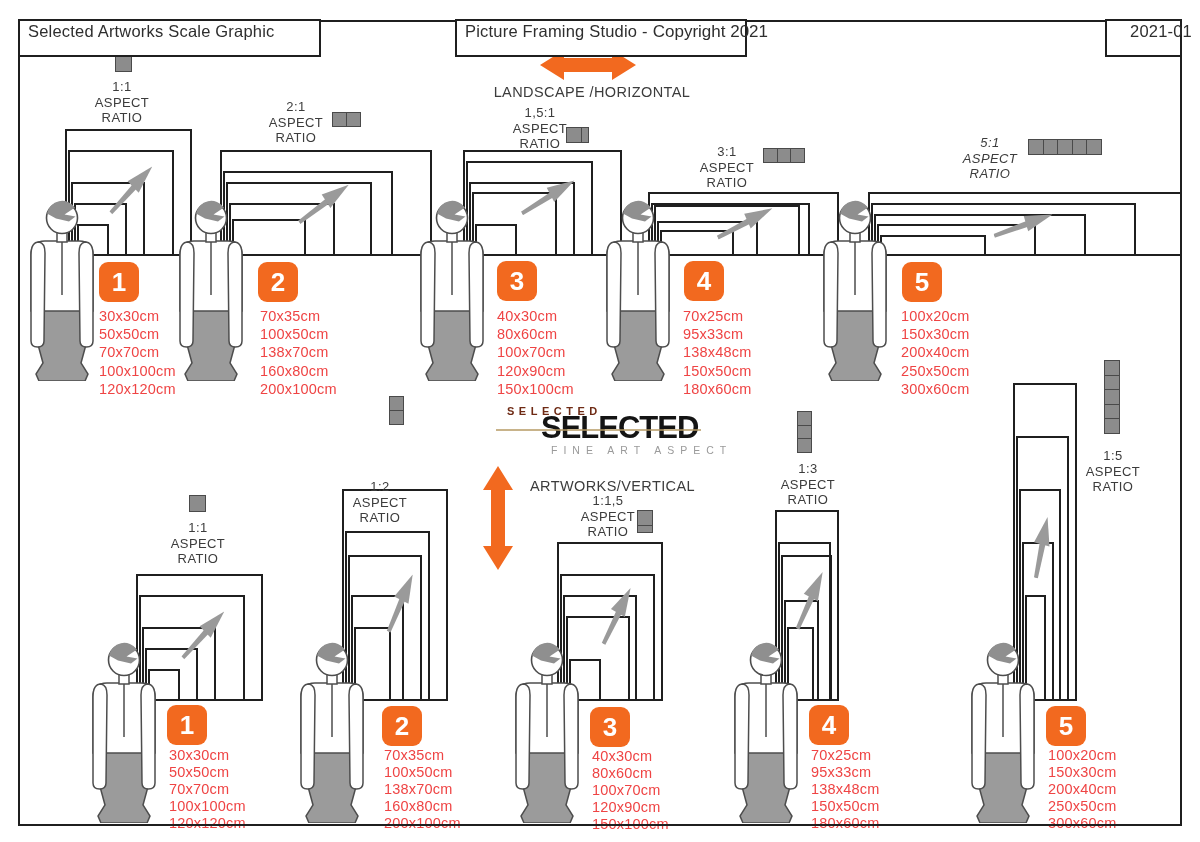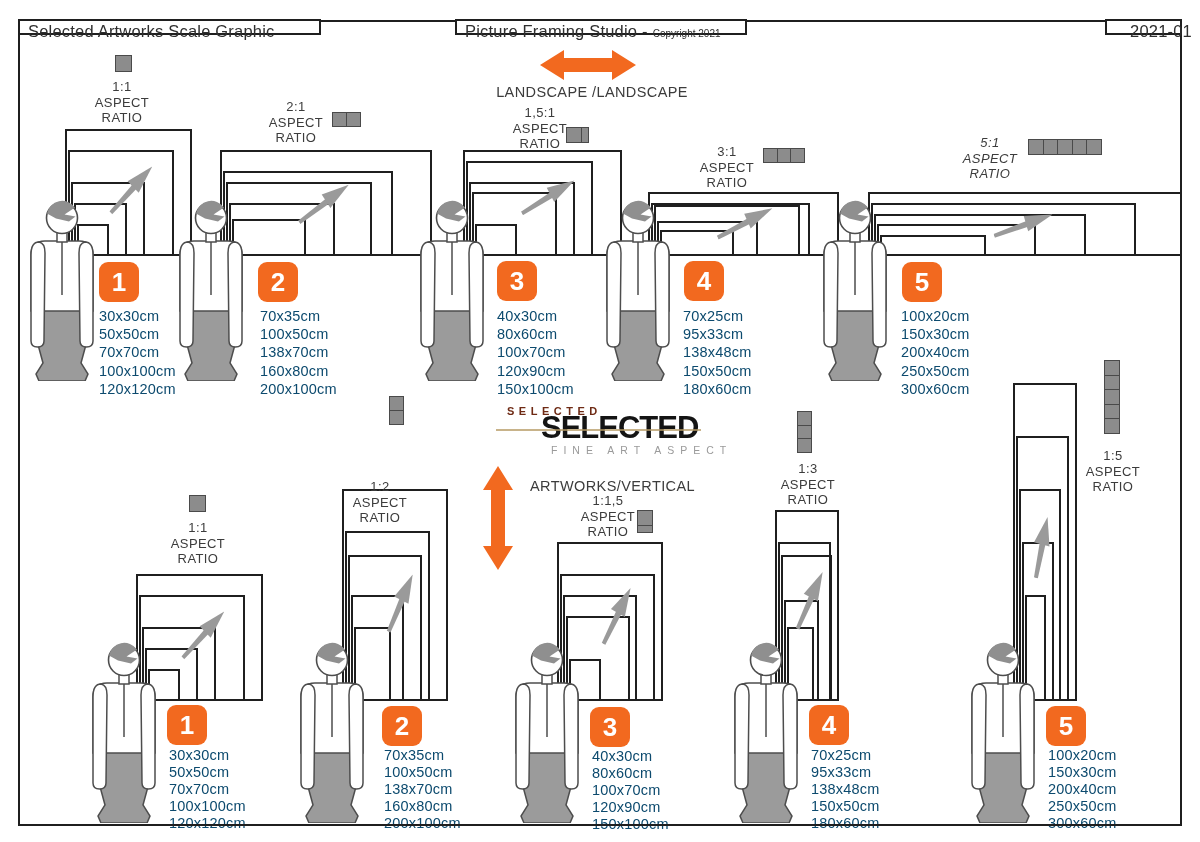--- a/index.html
+++ b/index.html
@@ -1,28 +1,28 @@
 <!DOCTYPE html>
 <html><head>
 <meta charset="utf-8">
 <style>
   html,body{margin:0;padding:0;background:#fff;}
   .page{position:relative;width:1200px;height:842px;background:#fff;overflow:hidden;
         font-family:"Liberation Sans",sans-serif;color:#3c3c3c;}
   .abs{position:absolute;}
   .border-main{left:18px;top:20px;width:1160px;height:802px;border:2px solid #1f1f1f;z-index:5;pointer-events:none;}
-  .hbox{background:#fff;border:2px solid #1f1f1f;z-index:6;height:16px;display:flex;align-items:baseline;
+  .hbox{background:#fff;border:2px solid #1f1f1f;z-index:6;height:38px;display:flex;align-items:baseline;
         padding:1px 8px 0 8px;box-sizing:border-box;white-space:nowrap;}
   .hbox .big{font-size:16.5px;color:#2e2e2e;letter-spacing:.2px;}
-  .hbox .small{font-size:10px;color:#2e2e2e;margin-left:5px;}
+  .hbox .small{font-size:17px;color:#2e2e2e;margin-left:5px;}
   .frame{position:absolute;border:2px solid #1f1f1f;box-sizing:border-box;z-index:1;}
   .person{position:absolute;width:76px;height:188px;z-index:3;}
   .badge{position:absolute;width:40px;height:40px;border-radius:9px;color:#fff;font-weight:bold;font-size:26px;
          display:flex;align-items:center;justify-content:center;z-index:4;}
-  .size-list{position:absolute;font-size:14.5px;line-height:18.2px;z-index:4;color:#0c4a6e;letter-spacing:.2px;}
+  .size-list{position:absolute;font-size:14.5px;line-height:18.2px;z-index:4;color:#ef4444;letter-spacing:.2px;}
   .size-list.tight{line-height:17px;}
   .aspect-label{position:absolute;width:132px;text-align:center;font-size:13px;line-height:15.5px;z-index:4;
                 color:#3c3c3c;letter-spacing:.4px;}
   .ratio-icon{position:absolute;display:flex;z-index:4;}
   .ratio-icon.v{flex-direction:column;}
   .ratio-icon .sq{background:#8c8c8c;border:1.5px solid #4a4a4a;box-sizing:border-box;flex:none;}
   .ratio-icon.h .sq + .sq{margin-left:-1.5px;}
   .ratio-icon.v .sq + .sq{margin-top:-1.5px;}
   .garrow{position:absolute;width:62px;height:20px;z-index:2;transform-origin:0 50%;}
   .orient-label{position:absolute;z-index:4;font-size:14.5px;letter-spacing:.4px;color:#3c3c3c;text-align:center;}
@@ -49,21 +49,21 @@
   </div>
   <div class="abs hbox" style="left:1105px;top:19px;width:77px;justify-content:center;padding-left:43px;">
     <span class="big">2021-01</span>
   </div>
 
   <div class="orange-arrow" style="left:540px;top:47px;">
     <svg width="96" height="36" viewBox="0 0 96 36">
         <polygon points="0,18 24,3 24,11 72,11 72,3 96,18 72,33 72,25 24,25 24,33" fill="#F2691F"></polygon>
       </svg>
   </div>
-  <div class="orient-label" style="left:472px;top:84px;width:240px;">LANDSCAPE /LANDSCAPE</div>
+  <div class="orient-label" style="left:472px;top:84px;width:240px;">LANDSCAPE /HORIZONTAL</div>
 
   <div class="orange-arrow" style="left:480px;top:466px;">
     <svg width="36" height="104" viewBox="0 0 36 104">
         <polygon points="18,0 33,24 25,24 25,80 33,80 18,104 3,80 11,80 11,24 3,24" fill="#F2691F"></polygon>
       </svg>
   </div>
   <div class="orient-label" style="left:530px;top:478px;width:160px;">ARTWORKS/VERTICAL</div>
 
   <div class="logo-selected" style="left:507px;top:405px;">SELECTED</div>
   <div class="logo-artworks" style="left:541px;top:412px;">SELECTED</div>

